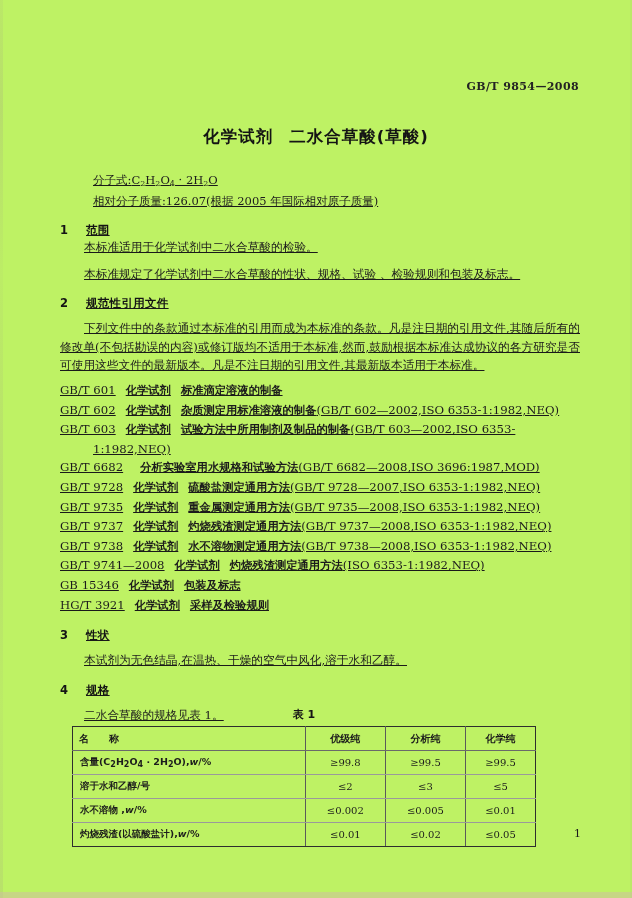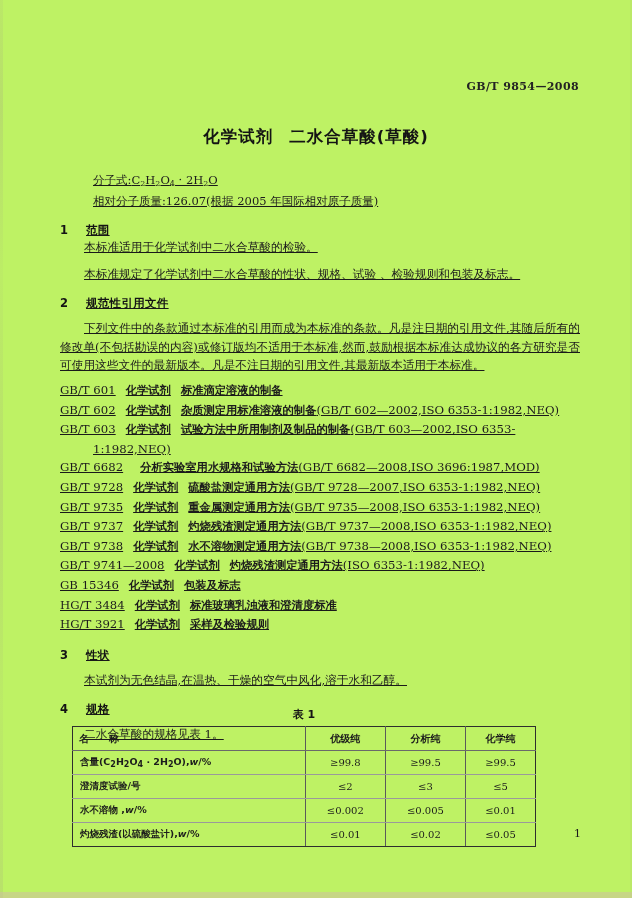--- a/index.html
+++ b/index.html
@@ -293,25 +293,20 @@
           <span class="code">GB/T 9741—2008</span><span class="gap-m"></span><span class="cn">化学试剂</span><span class="gap-m"></span><span class="cn">灼烧残渣测定通用方法</span><span class="code">(ISO 6353-1:1982,NEQ)</span>
         </span>
       </div>
       <div class="ref-item">
         <span class="ref-wrap">
           <span class="code">GB 15346</span><span class="gap-m"></span><span class="cn">化学试剂</span><span class="gap-m"></span><span class="cn">包装及标志</span><span class="code"></span>
         </span>
       </div>
       <div class="ref-item">
         <span class="ref-wrap">
-          <span class="code">HG/T 3484</span><span class="gap-m"></span><span class="cn">化学试剂</span><span class="gap-m"></span><span class="cn">标准玻璃乳浊液和澄清度标准</span><span class="code"></span>
-        </span>
-      </div>
-      <div class="ref-item">
-        <span class="ref-wrap">
           <span class="code">HG/T 3921</span><span class="gap-m"></span><span class="cn">化学试剂</span><span class="gap-m"></span><span class="cn">采样及检验规则</span><span class="code"></span>
         </span>
       </div>
     </div>
 
     <div class="sec-head">
       <span class="num">3</span><span>性状</span>
     </div>
     <div class="para indent">本试剂为无色结晶,在温热、干燥的空气中风化,溶于水和乙醇。</div>
 
@@ -334,21 +329,21 @@
         </tr>
       </thead>
       <tbody>
         <tr>
           <td class="name-col">含量(C<sub>2</sub>H<sub>2</sub>O<sub>4</sub> · 2H<sub>2</sub>O),<i>w</i>/%</td>
           <td class="val">≥99.8</td>
           <td class="val">≥99.5</td>
           <td class="val">≥99.5</td>
         </tr>
         <tr>
-          <td class="name-col">澄清度试验/号</td>
+          <td class="name-col">溶于水和乙醇/号</td>
           <td class="val">≤2</td>
           <td class="val">≤3</td>
           <td class="val">≤5</td>
         </tr>
         <tr>
           <td class="name-col">水不溶物 ,<i>w</i>/%</td>
           <td class="val">≤0.002</td>
           <td class="val">≤0.005</td>
           <td class="val">≤0.01</td>
         </tr>

